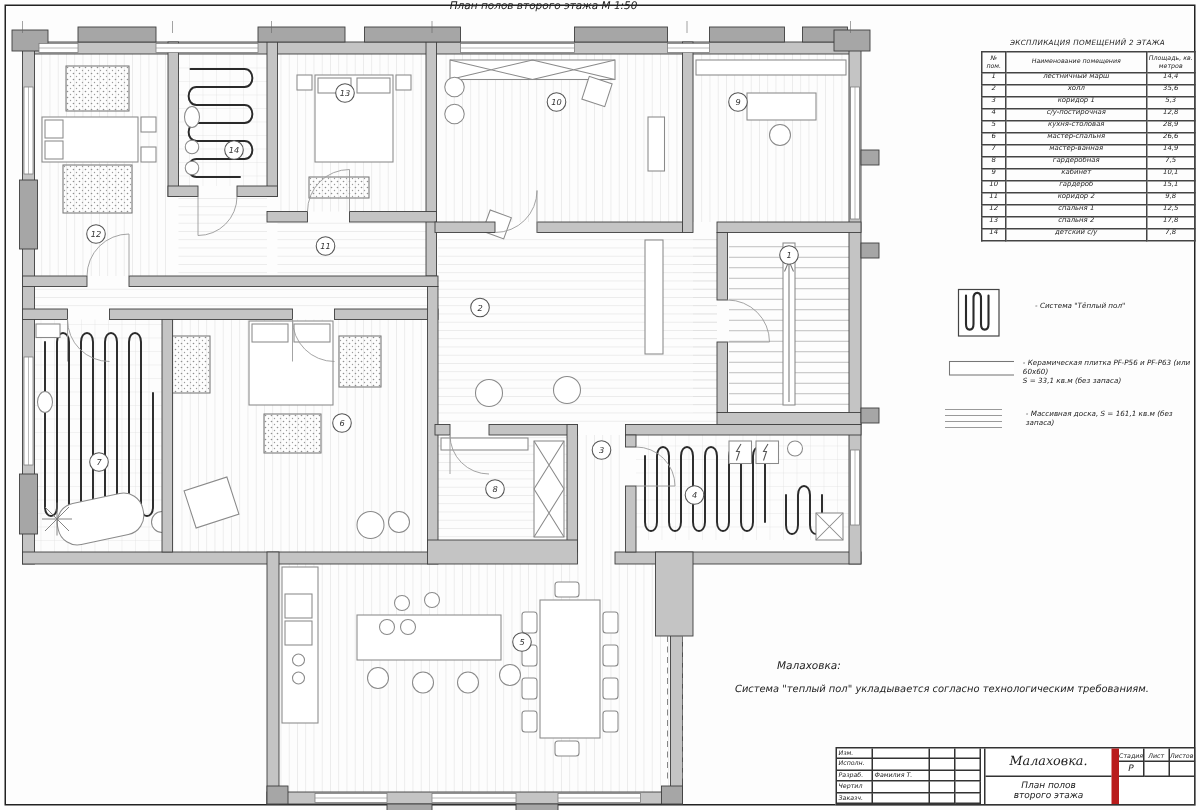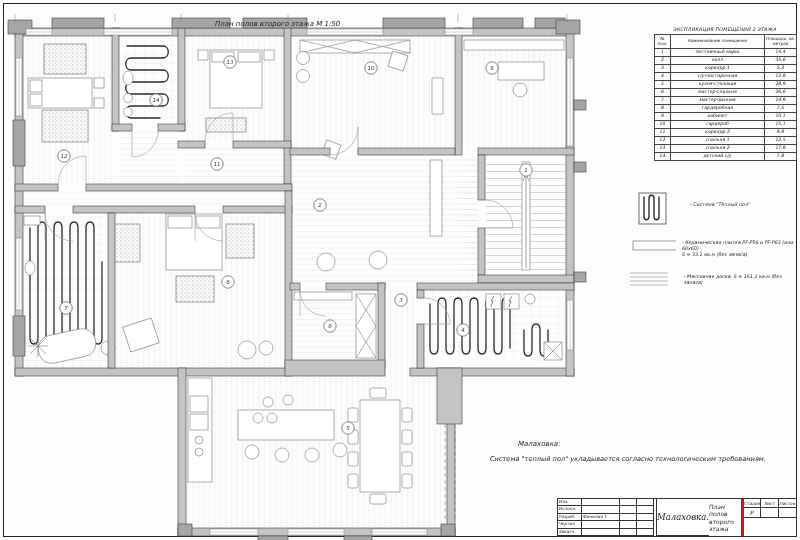--- a/index.html
+++ b/index.html
@@ -1,21 +1,21 @@
 <!DOCTYPE html>
 <html><head>
 <meta charset="utf-8">
 <style>
   html,body{margin:0;padding:0;background:#e8e8e8;}
   .sheet{position:relative;width:800px;height:540px;background:#fdfdfd;overflow:hidden;
          font-family:"DejaVu Sans",sans-serif;}
   .frame{position:absolute;left:3px;top:3px;right:3px;bottom:3px;border:1px solid #222;pointer-events:none;}
   .planSvg{position:absolute;left:0;top:0;}
 
-  .sheetTitle{position:absolute;left:215px;top:20px;width:210px;text-align:left;
+  .sheetTitle{position:absolute;left:215px;top:0;width:210px;text-align:right;
               font:italic 7px "DejaVu Sans",sans-serif;color:#222;}
 
   
   .expl{position:absolute;left:654px;top:27px;width:142px;color:#222;}
   .expl .ttl{text-align:center;font:italic 4.8px "DejaVu Sans",sans-serif;margin-bottom:2px;letter-spacing:.2px;}
   .expl table{border-collapse:collapse;width:100%;table-layout:fixed;}
   .expl th,.expl td{border:0.5px solid #444;font:italic 4.6px "DejaVu Sans",sans-serif;
                     text-align:center;padding:0;height:7px;line-height:1.05;overflow:hidden;}
   .expl th{font-size:4.2px;height:13px;}
   .expl col.c0{width:16px;} .expl col.c1{width:94px;} .expl col.c2{width:32px;}
@@ -33,21 +33,21 @@
   .notes .nh{font:italic 7px "DejaVu Sans",sans-serif;margin-left:28px;}
   .notes .nt{font:italic 6.6px "DejaVu Sans",sans-serif;margin-top:7px;}
 
   
   .stamp{position:absolute;left:557px;top:498px;width:240px;height:39px;border:1px solid #333;
          display:flex;background:#fff;color:#222;box-sizing:border-box;}
   .stampL{width:98px;border-right:1px solid #333;display:grid;
           grid-template-columns:24px 38px 17px 17px;grid-template-rows:repeat(5,1fr);}
   .stampL div{border-right:0.5px solid #333;border-bottom:0.5px solid #333;
               font:italic 4.2px "DejaVu Sans",sans-serif;padding-left:1px;overflow:hidden;white-space:nowrap;}
-  .stampC{width:84px;border-right:3px solid #b91c1c;display:flex;}
+  .stampC{width:84px;border-right:5px solid #b91c1c;display:flex;flex-direction:column;}
   .stampC .prj{flex:1;border-bottom:1px solid #333;display:flex;align-items:center;justify-content:center;
                font:italic 8.5px "DejaVu Serif",serif;}
   .stampC .drw{flex:1;display:flex;flex-direction:column;align-items:center;justify-content:center;
                font:italic 6px "DejaVu Sans",sans-serif;line-height:1.2;}
   .stampR{flex:1;display:grid;grid-template-columns:1fr 1fr 1fr;grid-template-rows:9px 10px 1fr;}
   .stampR div{border-right:0.5px solid #333;border-bottom:0.5px solid #333;
               font:italic 4.2px "DejaVu Sans",sans-serif;display:flex;align-items:center;justify-content:center;}
   .stampR .noB{border-right:none;}
   .stampR .stage{font-size:6px;}
   .stampR .empty{grid-column:1 / 4;border-right:none;border-bottom:none;}

